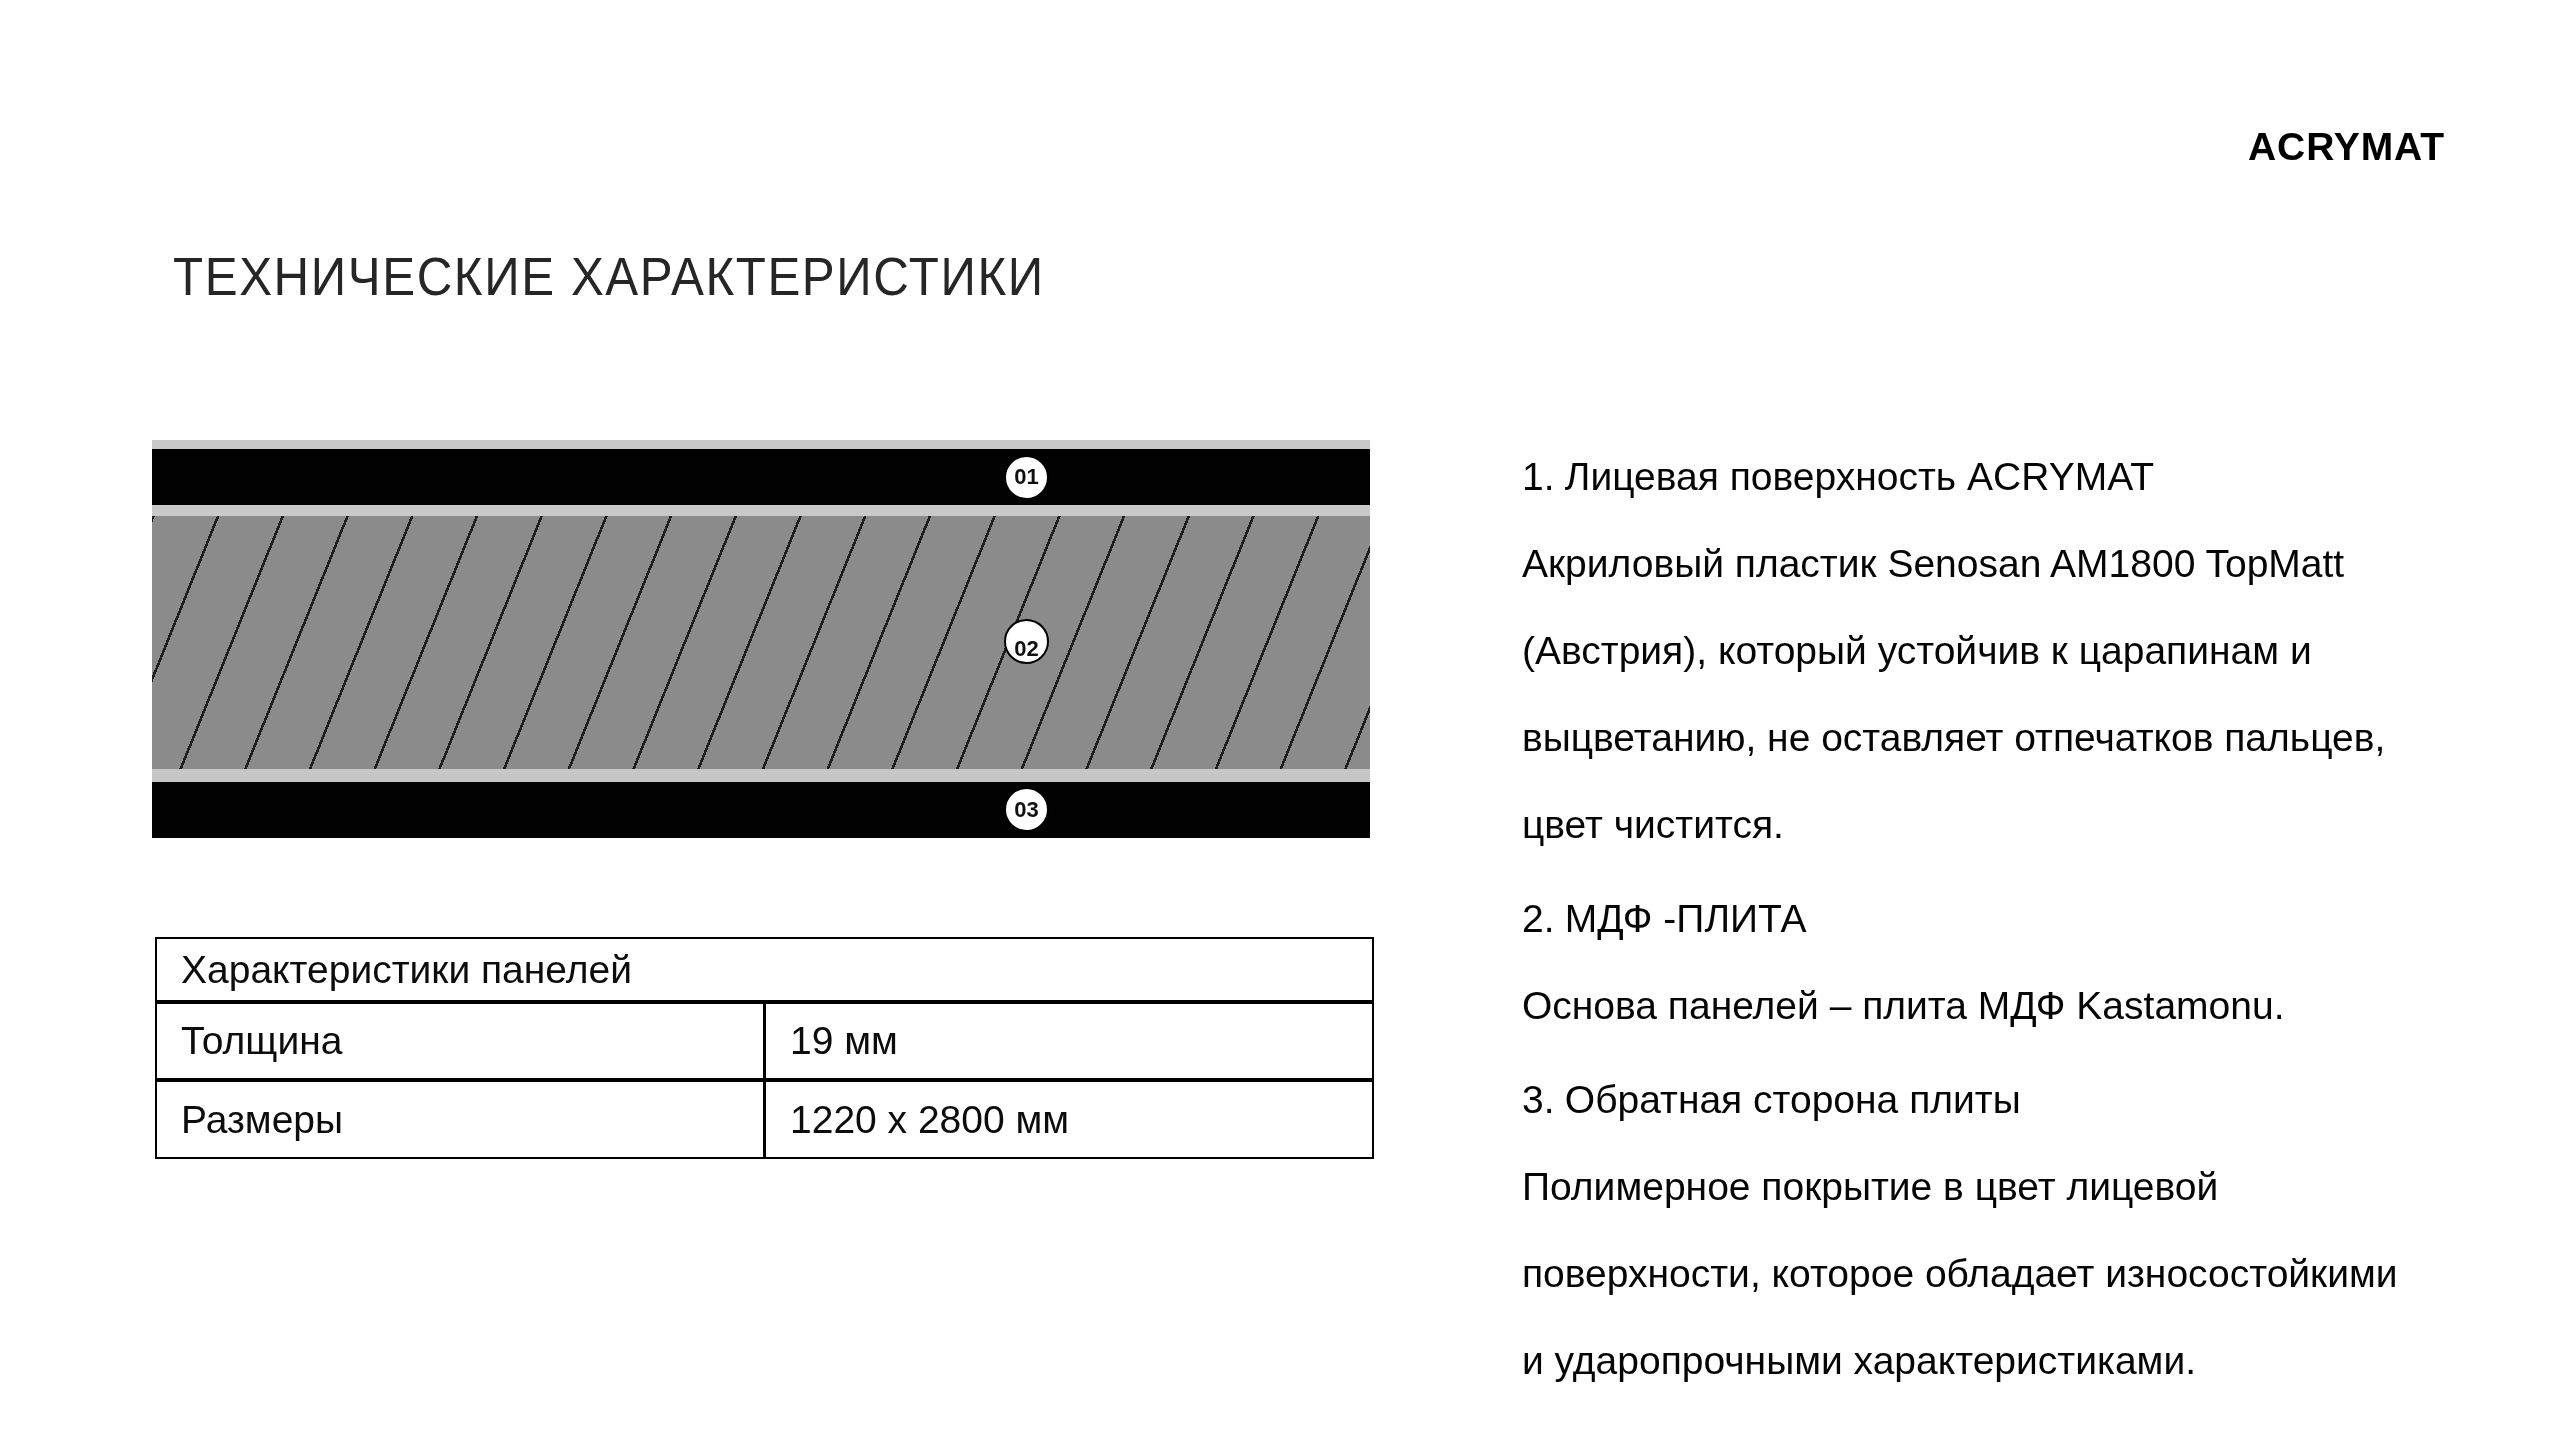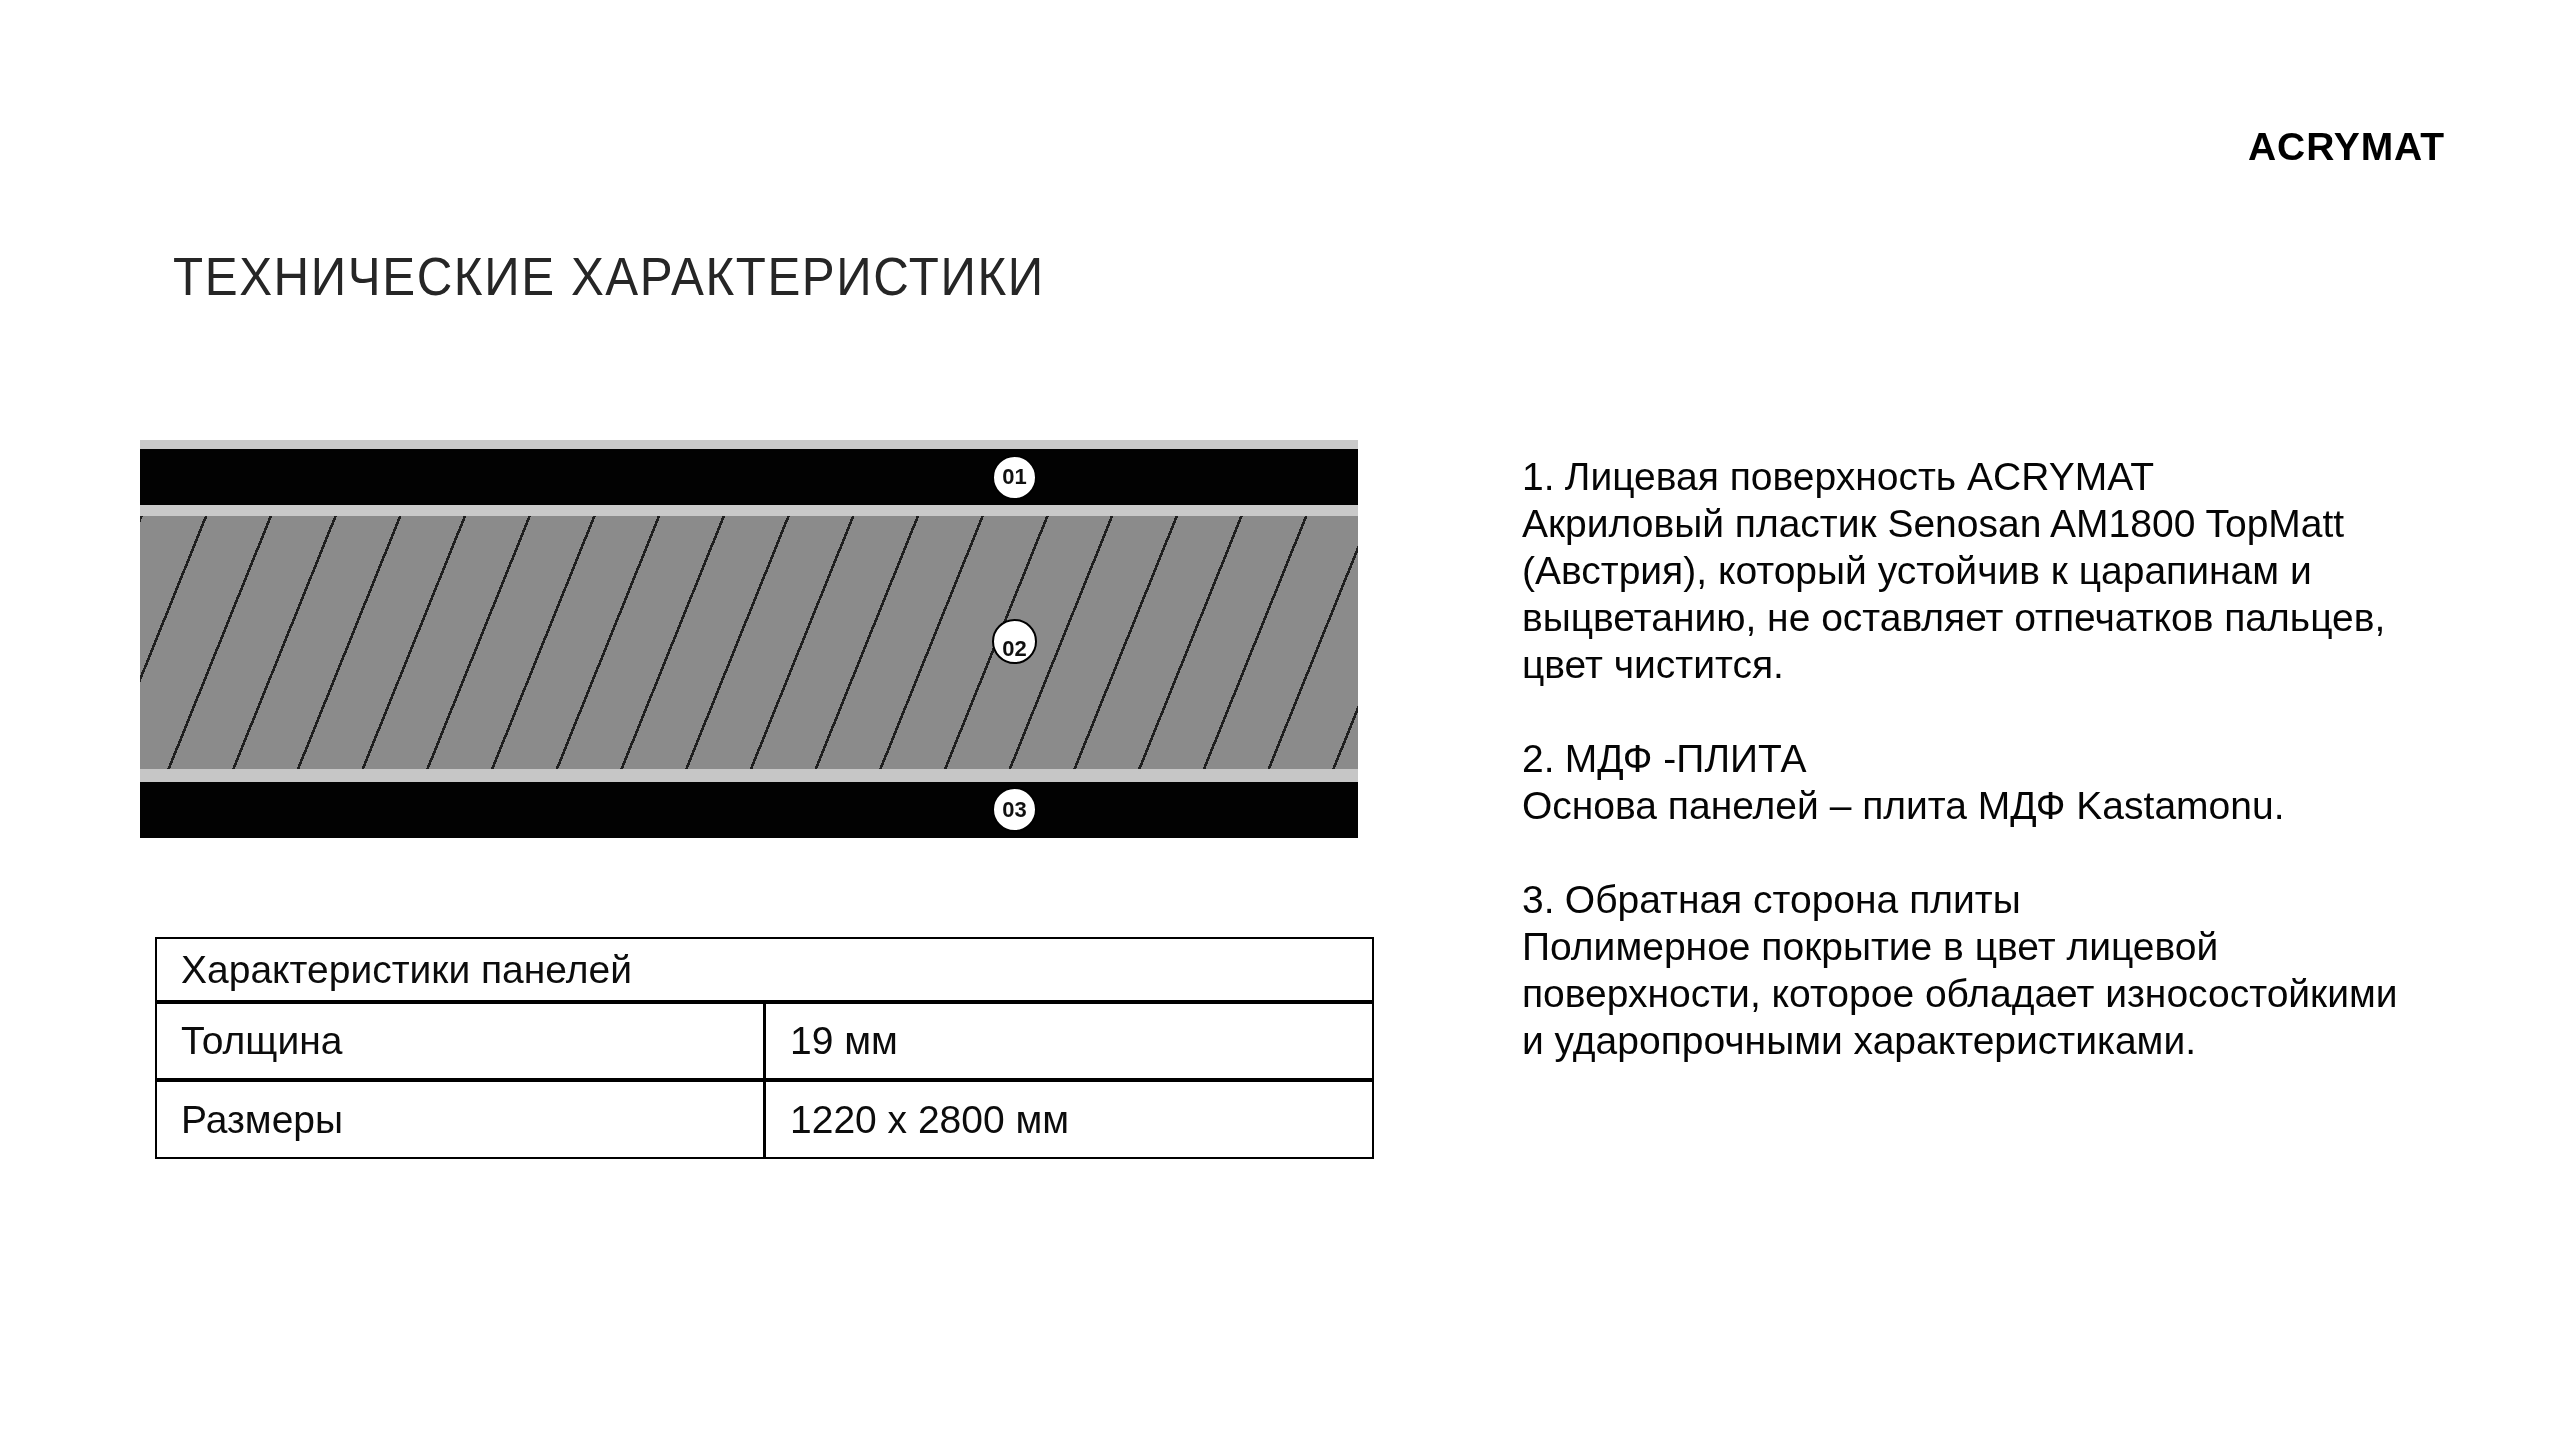--- a/index.html
+++ b/index.html
@@ -13,21 +13,21 @@
     position:absolute; left:2248px; top:125px;
     font-size:39px; font-weight:800; letter-spacing:0.9px; color:#000000;
   }
   .title {
     position:absolute; left:173px; top:246px;
     font-size:53px; font-weight:300; letter-spacing:1.7px; color:#262626;
     white-space:nowrap; transform:scaleX(0.93); transform-origin:left center;
   }
 
   
-  .diagram { position:absolute; left:140px; top:440px; width:1218px; height:478px; }
+  .diagram { position:absolute; left:152px; top:440px; width:1218px; height:478px; }
   .layer { width:100%; }
   .strip-a { height:9.4px; background:#c9c9c9; }
   .black-a { height:56px; background:#020202; }
   .strip-b { height:10.3px; background:#c9c9c9; }
   .hatch   {
     height:253px; background-color:#8b8b8b;
     background-image:repeating-linear-gradient(112deg,
       #1f1f1f 0px, #1f1f1f 2.6px, rgba(0,0,0,0) 2.6px, rgba(0,0,0,0) 60px);
   }
   .strip-c { height:13px; background:#c6c6c6; }
@@ -61,21 +61,21 @@
 
   
   .notes {
     position:absolute; left:1522px; top:453px; width:996px;
     font-size:39px; line-height:47px; color:#050505;
   }
   .note-block { margin:0 0 47px 0; }
   .note-head { white-space:nowrap; }
   .note-num { font-weight:400; margin-right:10.3px; }
   .note-title { font-weight:400; }
-  .note-line { white-space:nowrap; }
+  .note-line { white-space:nowrap;margin-top:40px; }
 </style>
 </head>
 <body>
 
 <div class="page">
 
   <div class="logo">ACRYMAT</div>
 
   <div class="title">ТЕХНИЧЕСКИЕ ХАРАКТЕРИСТИКИ</div>
 

